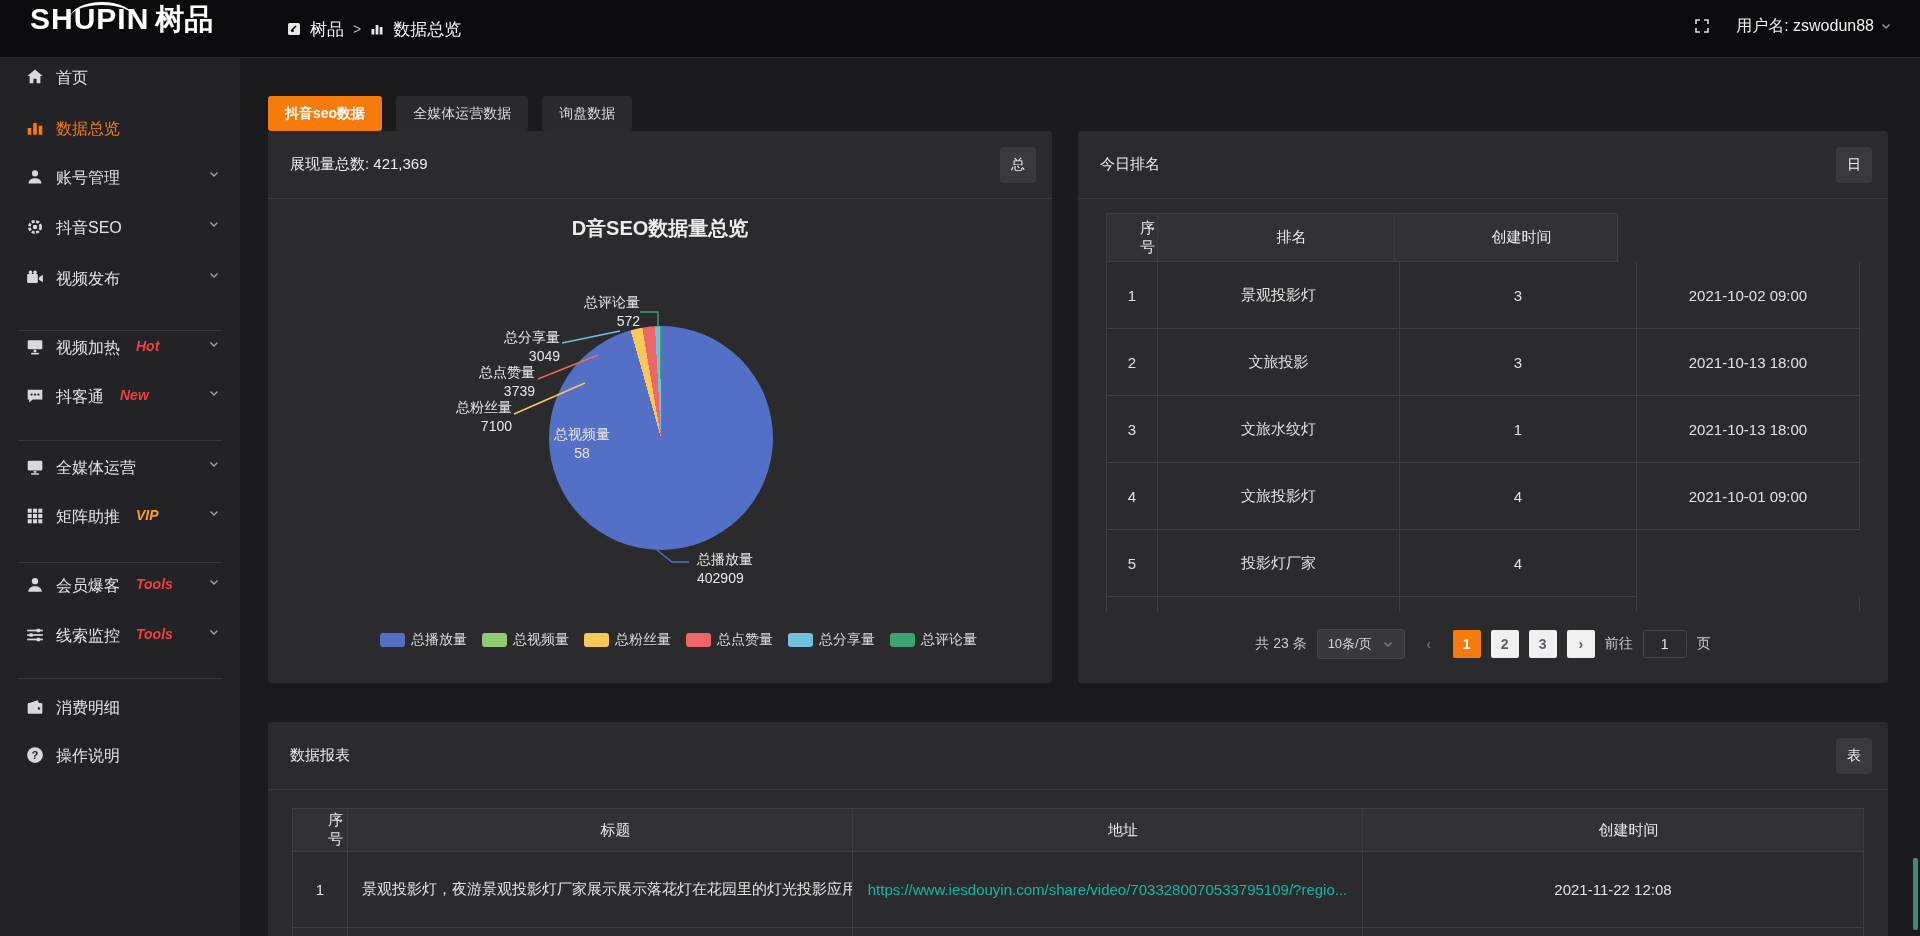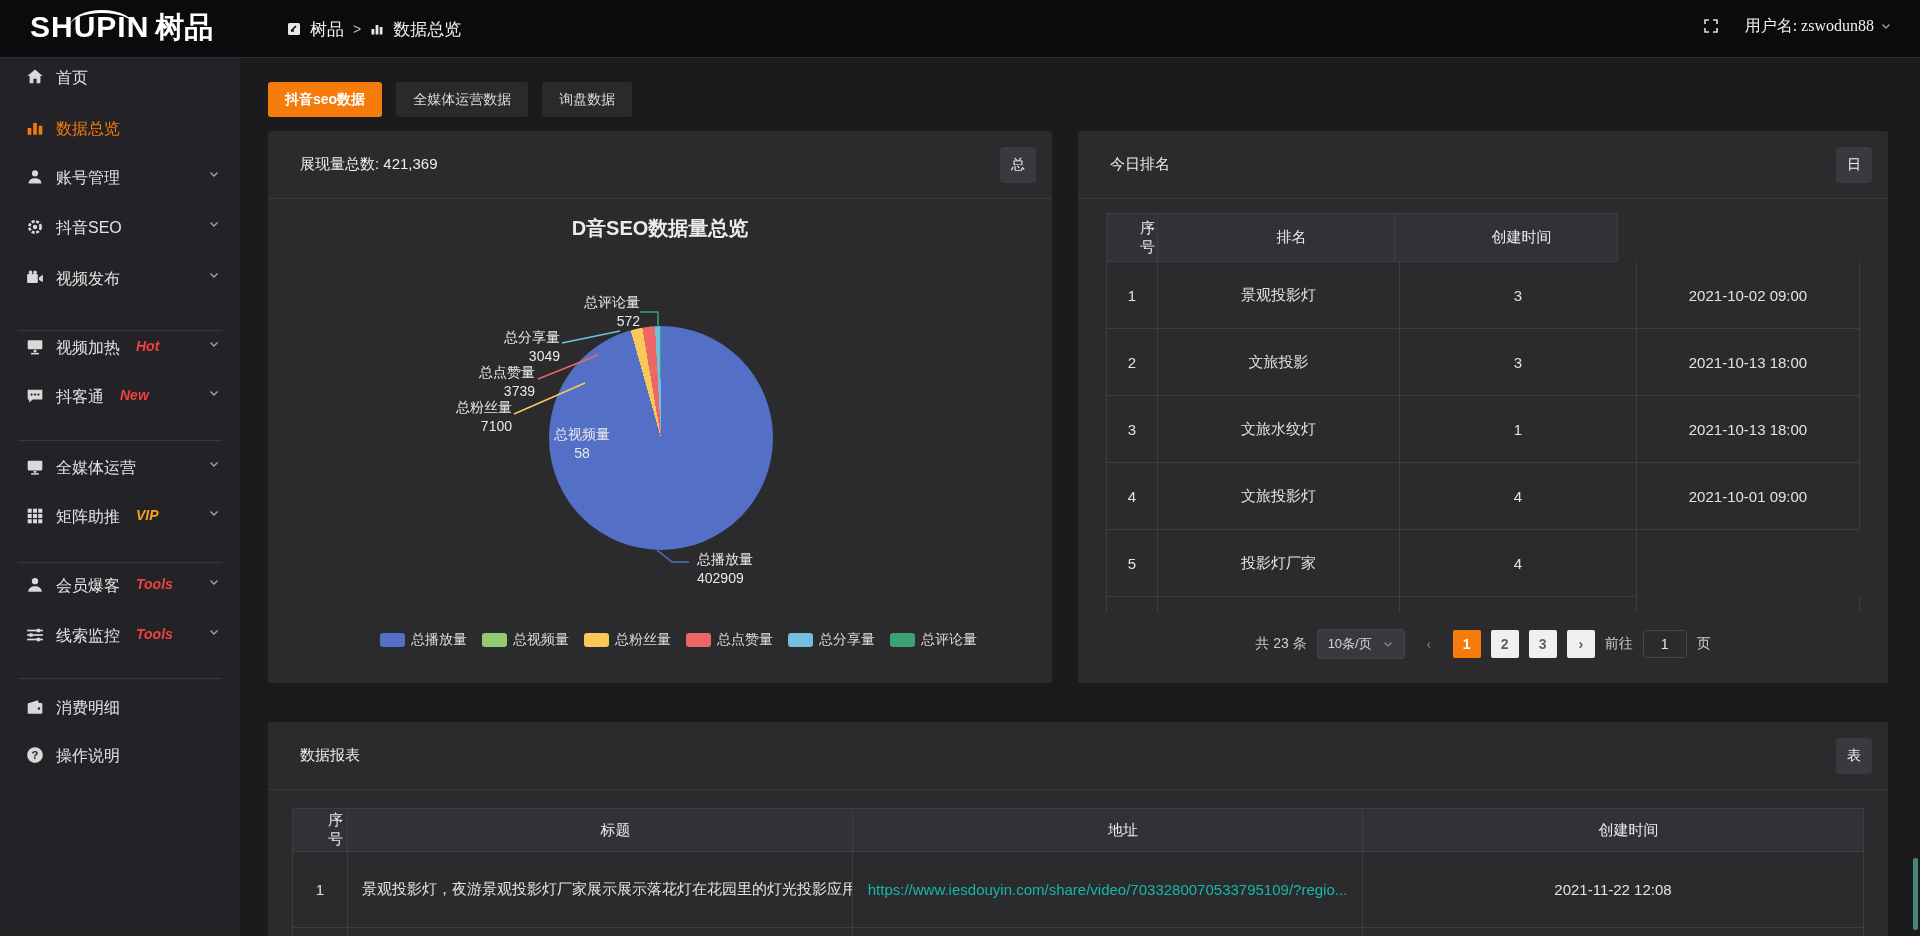--- a/index.html
+++ b/index.html
@@ -3,52 +3,52 @@
 <meta charset="utf-8">
 <style>
   * { margin:0; padding:0; box-sizing:border-box; }
   html,body { width:1920px; height:936px; overflow:hidden; background:#1b1b1e;
     font-family:"Liberation Sans","DejaVu Sans",sans-serif; color:#e6e6e6; }
   .abs { position:absolute; }
 
   
   #topbar { position:absolute; left:0; top:0; width:1920px; height:58px;
     background:#0b0b0d; border-bottom:1px solid #2e2e32; z-index:5; }
-  #logo { position:absolute; left:30px; top:8px; display:flex; align-items:baseline; cursor:default; }
+  #logo { position:absolute; left:30px; top:0; display:flex; align-items:baseline; cursor:default; }
   #logo .en { font-size:30px; font-weight:800; letter-spacing:1px; color:#fff; }
   #logo .cn { font-size:29px; font-weight:800; color:#fff; margin-left:6px; }
   #logo-arc { position:absolute; left:40px; top:2px; width:64px; height:16px;
     border-top:3px solid #fff; border-radius:50% 50% 0 0 / 100% 100% 0 0; }
   #breadcrumb { position:absolute; left:287px; top:0; height:58px; display:flex; align-items:center; gap:9px; font-size:17px; color:#f2f2f2; }
   #breadcrumb .sep { color:#bdbdbd; font-size:14px; }
-  #topbar-right { position:absolute; right:28px; top:0; height:52px; display:flex; align-items:center; gap:26px;font-family:Liberation Serif, serif; }
+  #topbar-right { position:absolute; right:28px; top:0; height:52px; display:flex; align-items:center; gap:26px; }
   #user-menu { display:flex; align-items:center; gap:6px; font-size:16px; color:#f0f0f0; cursor:pointer; }
   .icon16 { width:16px; height:16px; display:inline-block; }
   .icon14 { width:14px; height:14px; display:inline-block; }
 
   
   #sidebar { position:absolute; left:0; top:58px; width:240px; height:878px; background:#232327; }
   .side-item { position:absolute; left:0; width:240px; height:40px; display:flex; 
     padding-left:26px; padding-right:20px; cursor:pointer; color:#e3e3e3; font-size:16px; }
   .side-item .sicon { width:18px; height:18px; margin-right:12px; flex:0 0 18px; }
   .side-item .badge { font-size:14px; font-weight:bold; font-style:italic; margin-left:16px; }
   .side-item .sp { flex:1; }
   .side-item.active { color:#f57c0b; }
   .side-divider { position:absolute; left:18px; width:204px; height:1px; background:#38383c; }
   .chev { width:12px; height:12px; opacity:.75; }
 
   
-  #tabs { position:absolute; left:268px; top:82px; display:flex; gap:14px; }
+  #tabs { position:absolute; left:268px; top:96px; display:flex; gap:14px; }
   .tab { height:35px; padding:0 17px; display:flex; align-items:center; font-size:14px;
     background:#2a2a2d; color:#dcdcdc; border-radius:3px; cursor:pointer; }
   .tab.active { background:#f57c0b; color:#fff; font-weight:bold; }
 
   
   .card { position:absolute; background:#2b2b2e; border-radius:3px; }
-  .card-head { height:68px; display:flex; align-items:center; padding:0 32px;
+  .card-head { height:68px; display:flex; align-items:center; padding:0 22px;
     border-bottom:1px solid #39393d; font-size:15px; color:#ededed; }
   .mode-btn { position:absolute; right:16px; top:16px; width:36px; height:36px; background:#3a3a3e;
     border-radius:4px; color:#f0f0f0; font-size:14px; display:flex; align-items:center; justify-content:center; cursor:pointer; }
 
   
   #overview-card { left:268px; top:131px; width:784px; height:552px; }
   #pie-title { position:absolute; left:0; top:84px; width:100%; text-align:center;
     font-size:20px; font-weight:bold; color:#ececec; }
   #pie { position:absolute; left:281px; top:195px; width:224px; height:224px; border-radius:50%; }
   .callout { position:absolute; font-size:14px; color:#e8e8e8; line-height:19px; }

